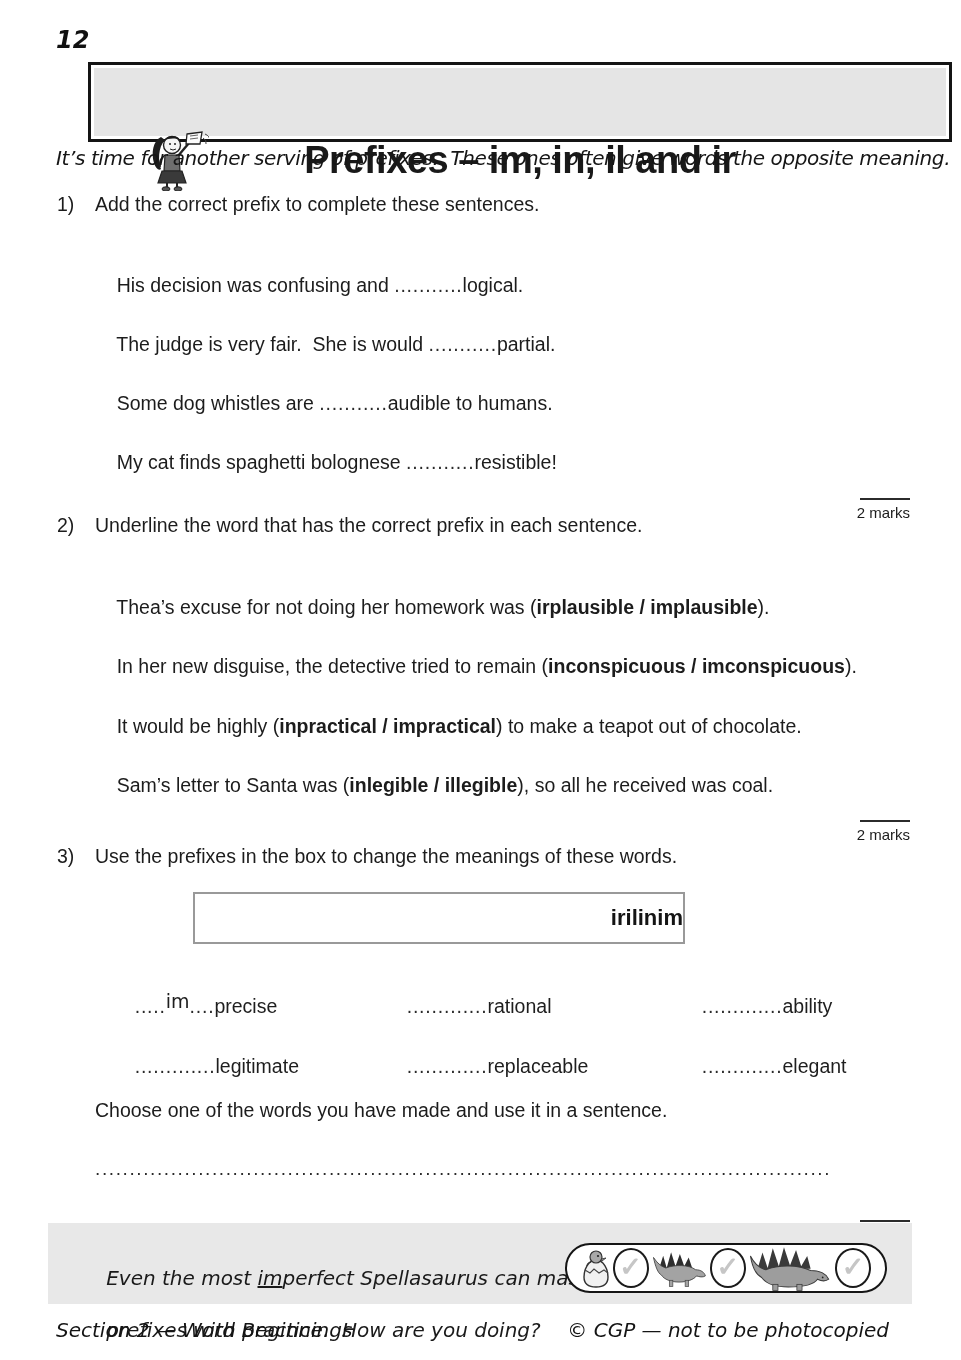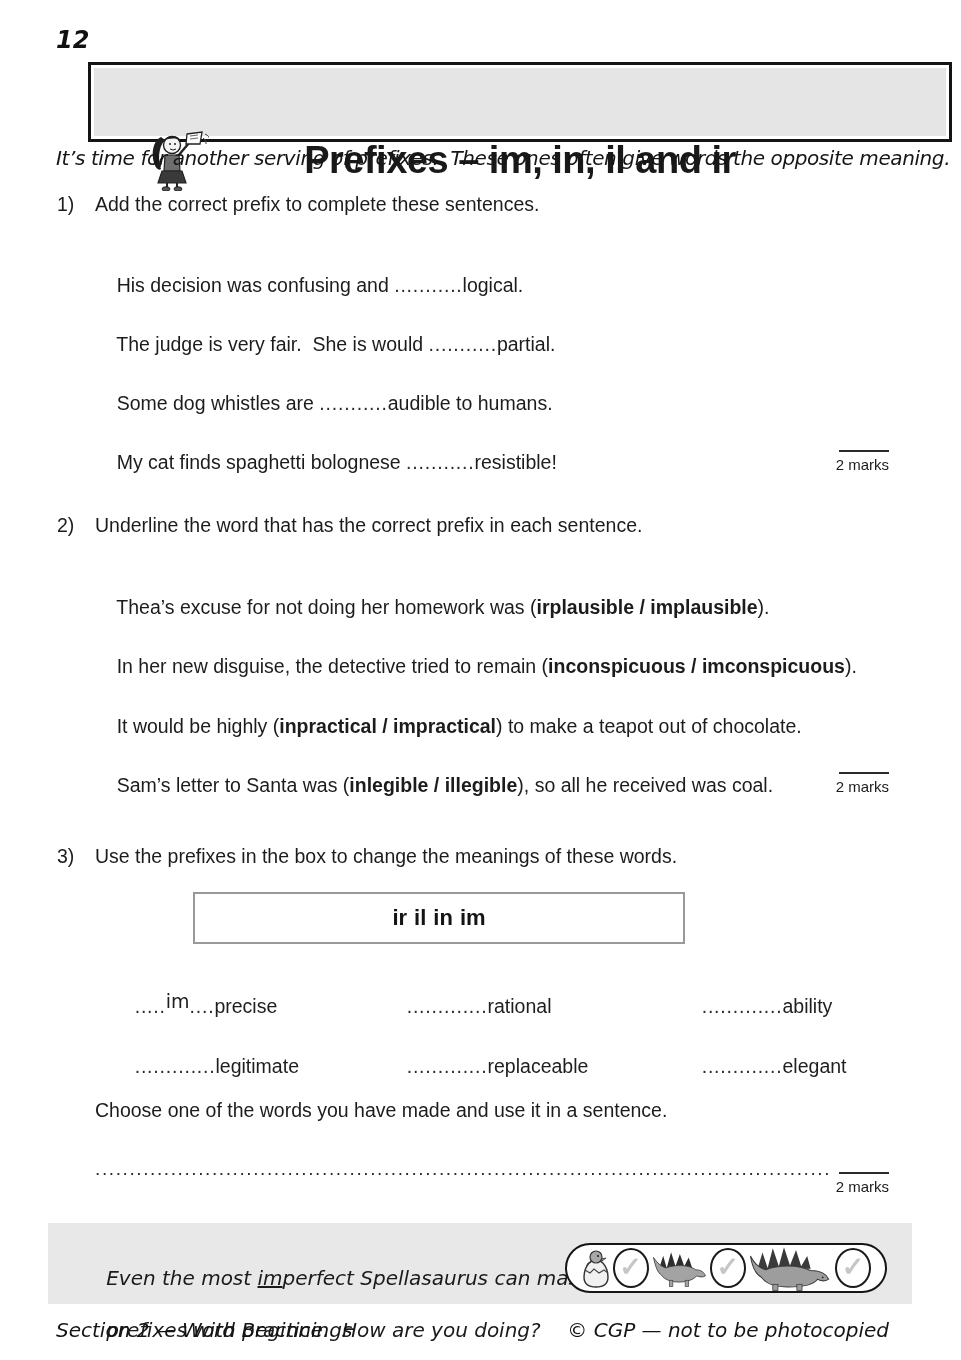--- a/index.html
+++ b/index.html
@@ -37,29 +37,29 @@
     font-size:20px; letter-spacing:-0.4px; color:#161616; white-space:pre;
   }
 
   .qnum { position:absolute; left:57px; font-size:19.5px; color:#1c1c1c; }
   .qprompt { position:absolute; left:95px; font-size:19.5px; color:#1c1c1c; white-space:pre; }
   .line { position:absolute; left:95px; font-size:19.5px; color:#1c1c1c; white-space:pre; }
   .line .b { font-weight:bold; }
   .dots { letter-spacing:0.8px; color:#2a2a2a; }
 
   
-  .marks { position:absolute; right:72px; width:80px; }
+  .marks { position:absolute; right:51px; width:80px;margin-top:48px; }
   .marks-line { width:50px; border-top:2.5px solid #2b2b2b; margin:0 0 4px auto; }
   .marks-label { font-size:15px; text-align:right; color:#1c1c1c; white-space:pre; }
 
   
   .prefix-box {
     position:absolute; left:193px; top:892px; width:492px; height:52px;
     border:2px solid #999; background:#fff;
-    display:flex; align-items:center; justify-content:center;gap:7px;
+    display:flex; align-items:center; justify-content:flex-end;
   }
   .prefix-box .p { font-size:22px; font-weight:bold; color:#141414; }
 
   .cell { position:absolute; font-size:19.5px; white-space:pre; }
   .cell .ans { display:inline-block; transform:translateY(-5px); font-family:"DejaVu Sans", sans-serif; font-size:19px; }
 
   
   .answer-line {
     position:absolute; left:95px; top:1158px; width:737px; height:24px;
     overflow:hidden; font-size:19px; letter-spacing:1.6px; white-space:pre; color:#2a2a2a;

